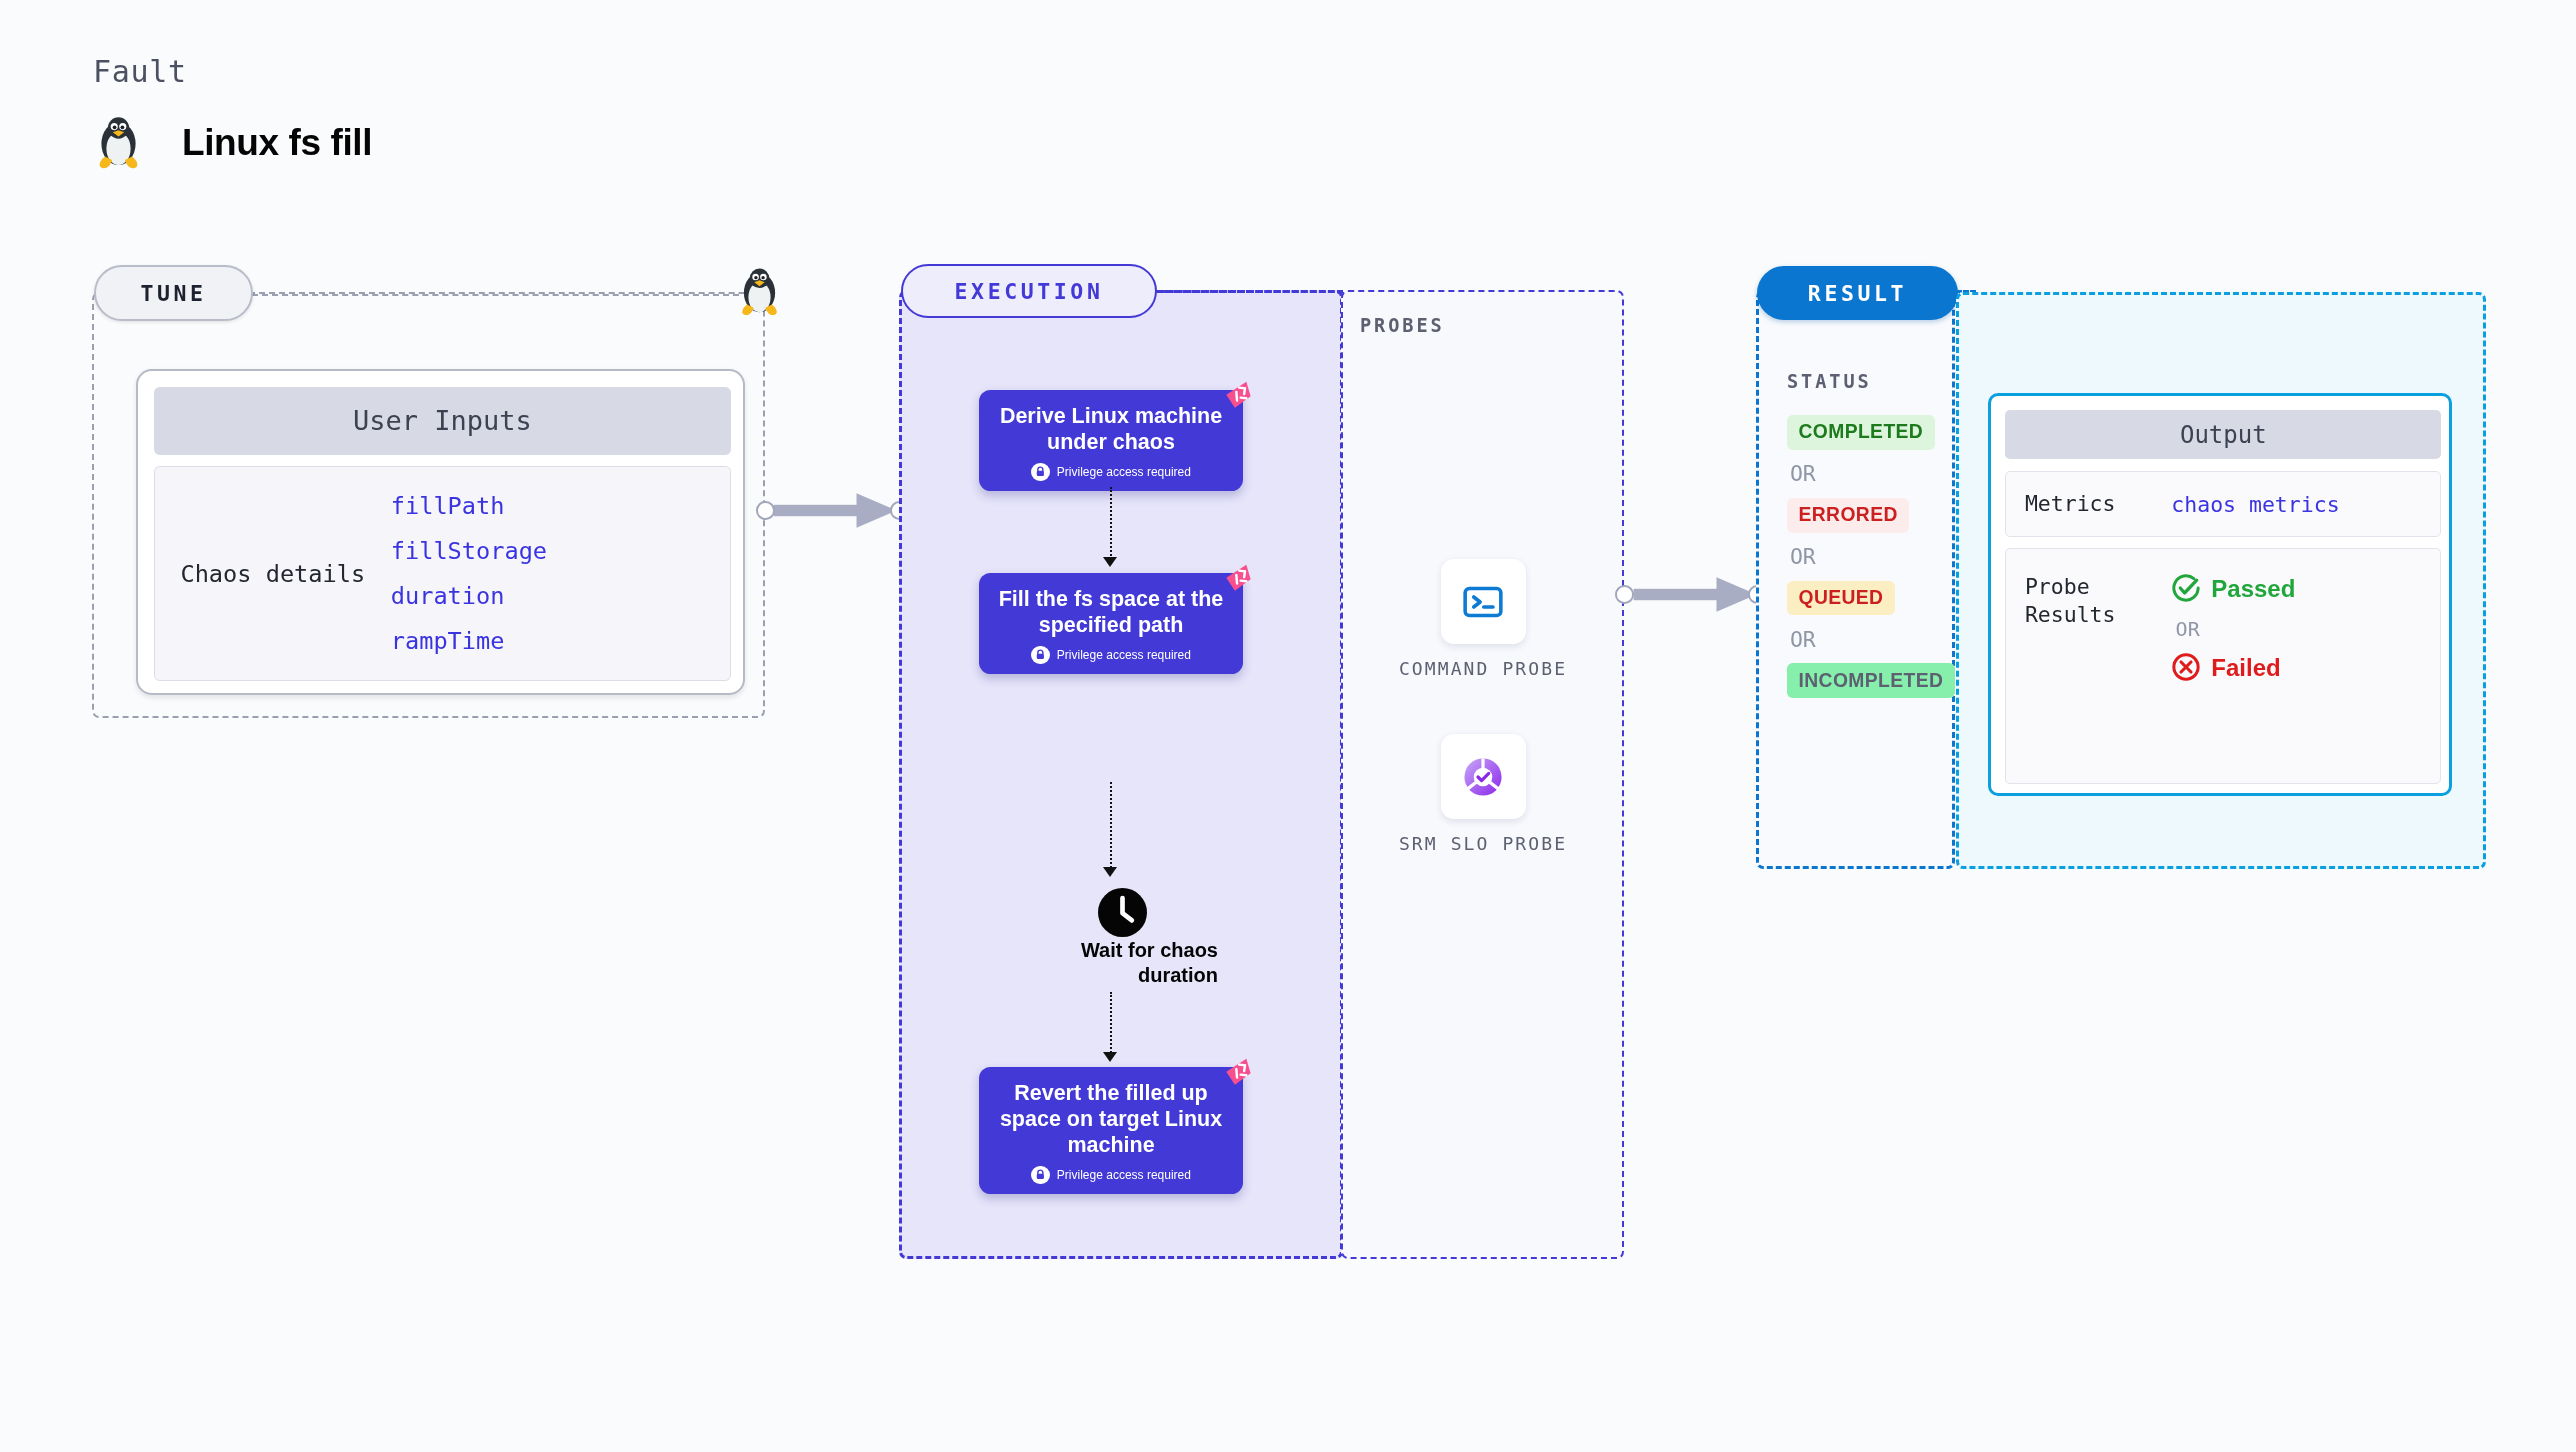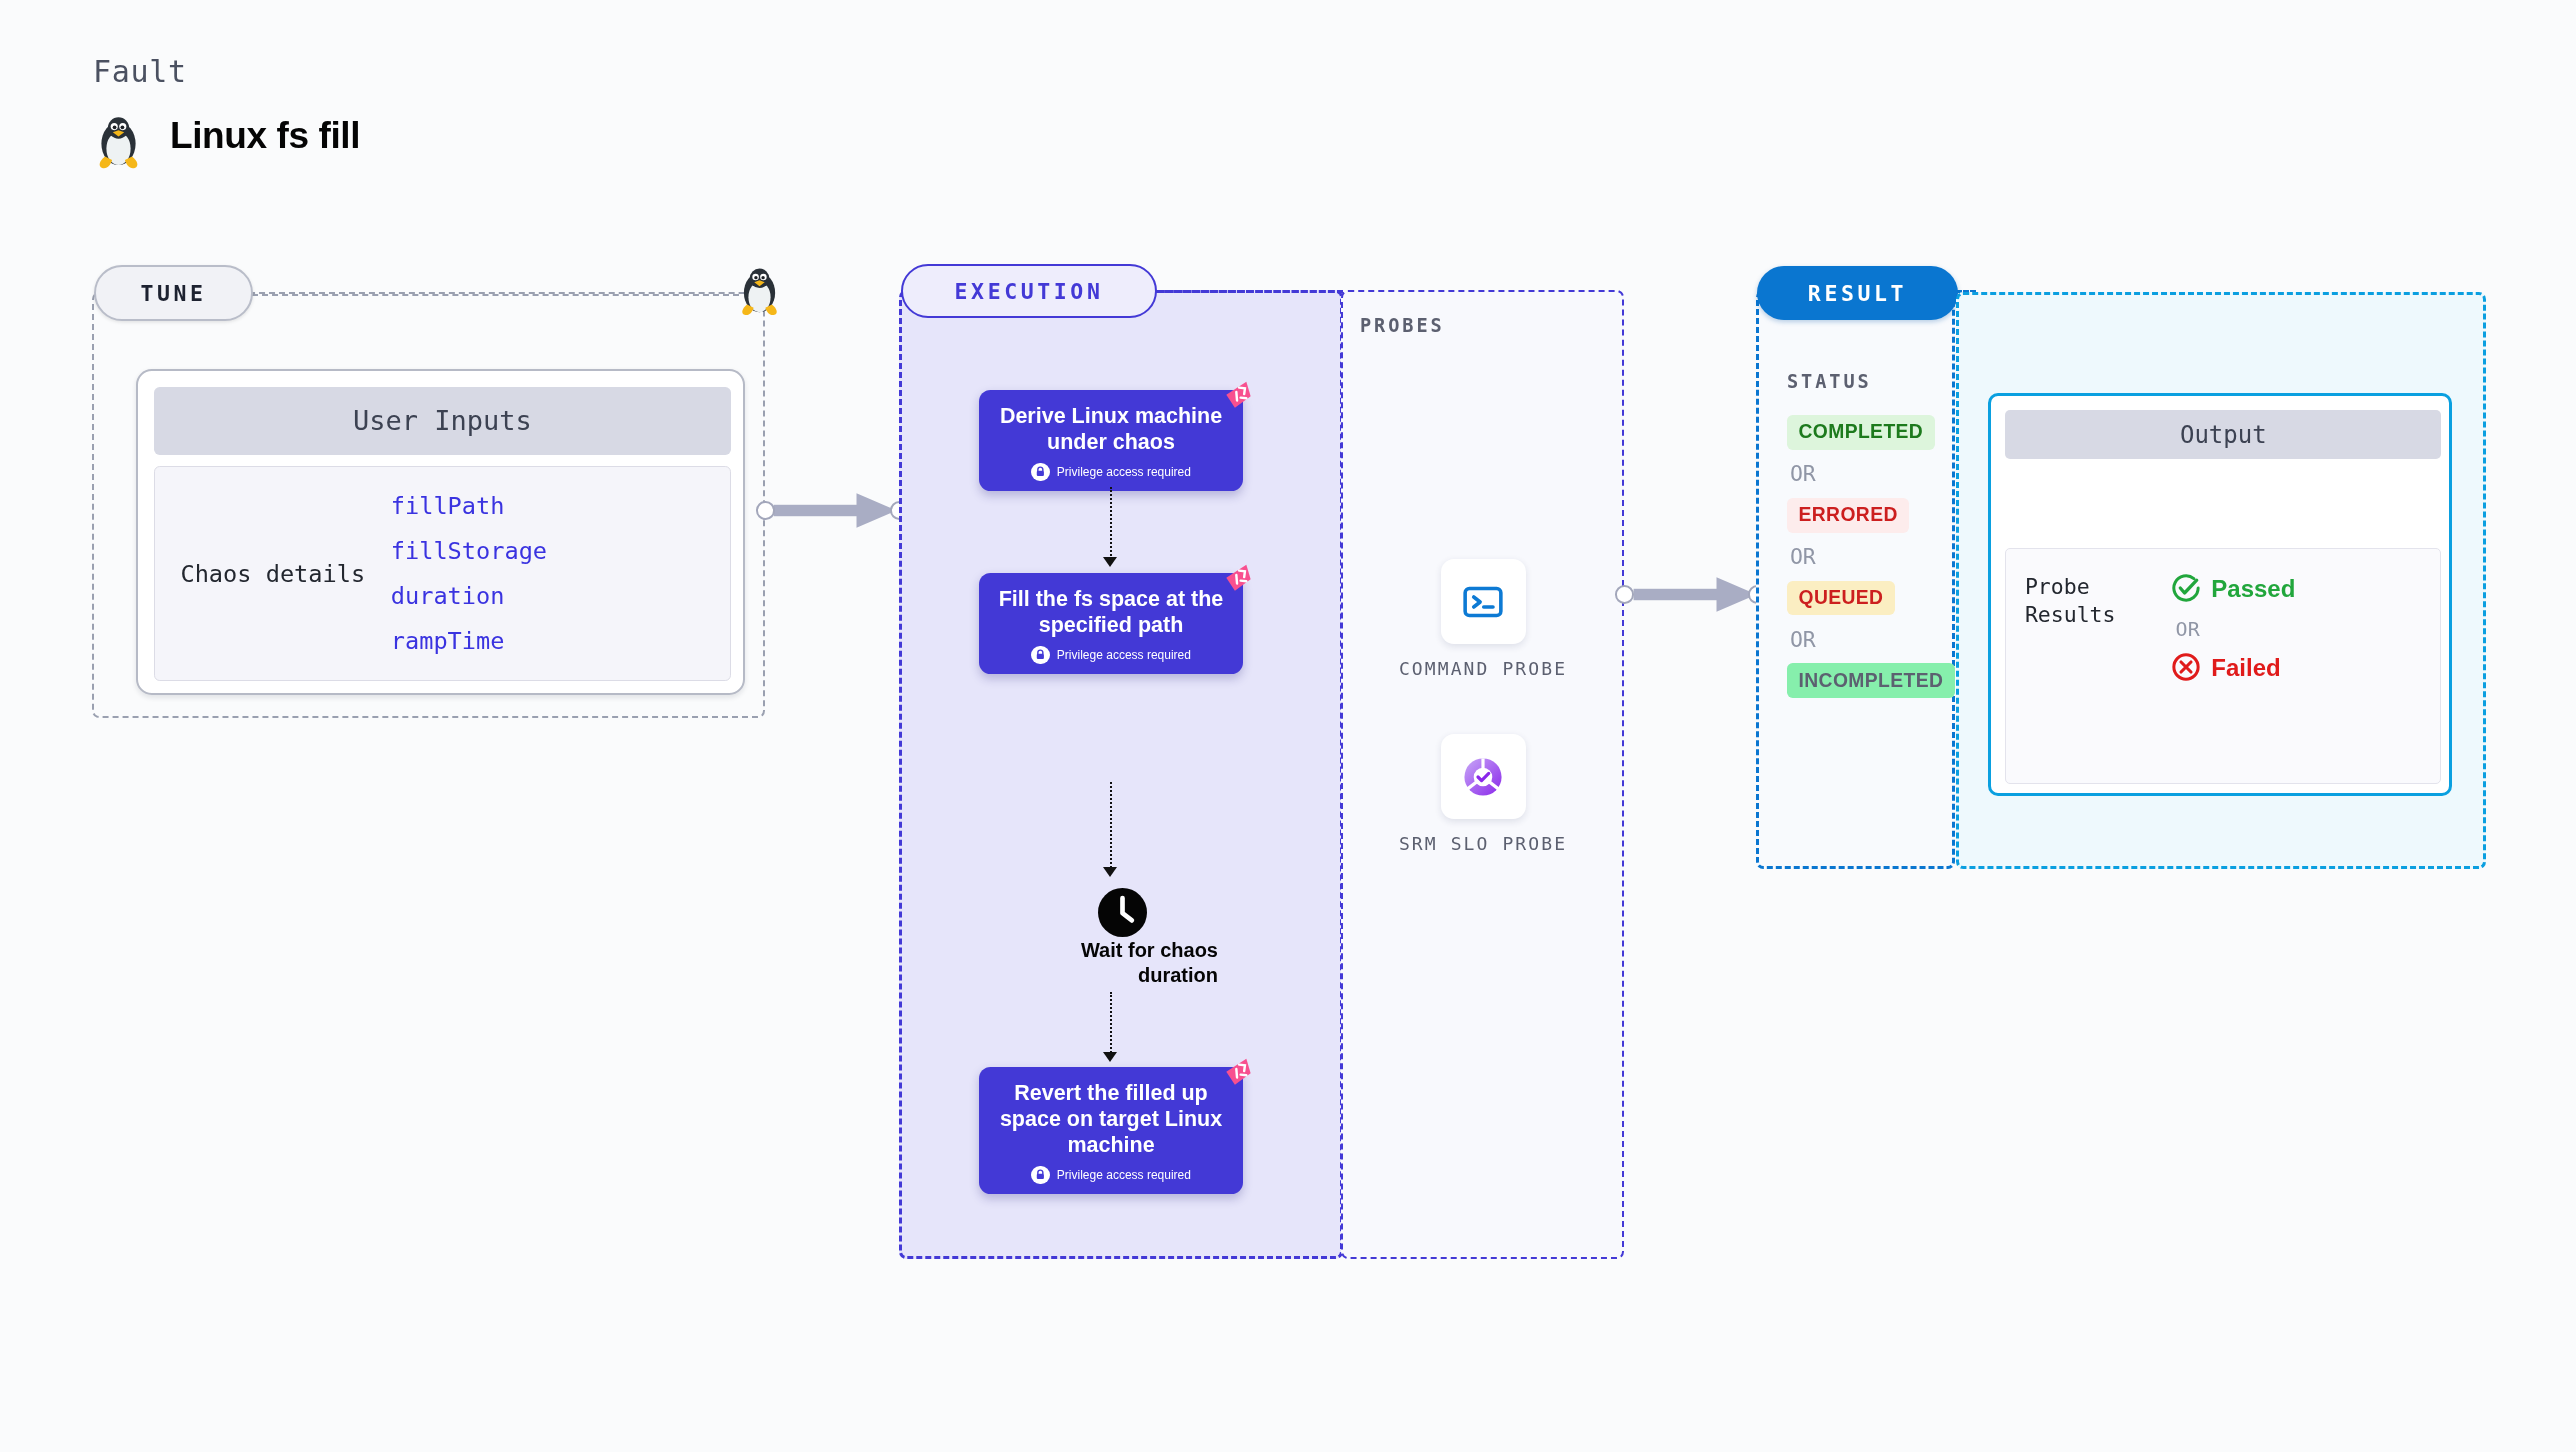--- a/index.html
+++ b/index.html
@@ -12,21 +12,21 @@
   .stage { position: relative; width: 2576px; height: 1452px; }
 
   
   .hdr-fault {
     position: absolute; left: 93px; top: 54px;
     font-family: "DejaVu Sans Mono", monospace;
     font-size: 30px; color: #4b5161; letter-spacing: 0.7px;
   }
   .hdr-title-row {
     position: absolute; left: 95px; top: 115px;
-    display: flex; gap: 28px;
+    display: flex; align-items: center; gap: 40px;
   }
   .hdr-title {
     font-size: 37px; font-weight: bold; color: #050505;
     letter-spacing: -0.4px;
   }
   .penguin { display: block; }
 
   
   .dashbox { position: absolute; border-radius: 7.2px; }
   .pill {
@@ -424,20 +424,24 @@
     <div class="or-text">OR</div>
     <div><span class="status-badge" style="background:#fbeec2;color:#cc1f1f;">QUEUED</span></div>
     <div class="or-text">OR</div>
     <div><span class="status-badge" style="background:#86efac;color:#5c6070;">INCOMPLETED</span></div>
   </div>
 
   <div class="dashbox" id="output-dash"></div>
   <div id="output-card">
     <div id="output-head">Output</div>
 
+    <div class="out-row" id="out-metrics">
+      <div class="out-key">Metrics</div>
+      <div class="out-val-metrics">chaos metrics</div>
+    </div>
 
     <div class="out-row" id="out-probe">
       <div class="out-key">
         <span>Probe Results</span>
       </div>
       <div>
         <div class="pr-item">
           <span>
             <svg width="30" height="30" viewBox="0 0 42 42">
               <path d="M38 21a17 17 0 11-6-13" fill="none" stroke="#21a63c" stroke-width="4.2" stroke-linecap="round"></path>

